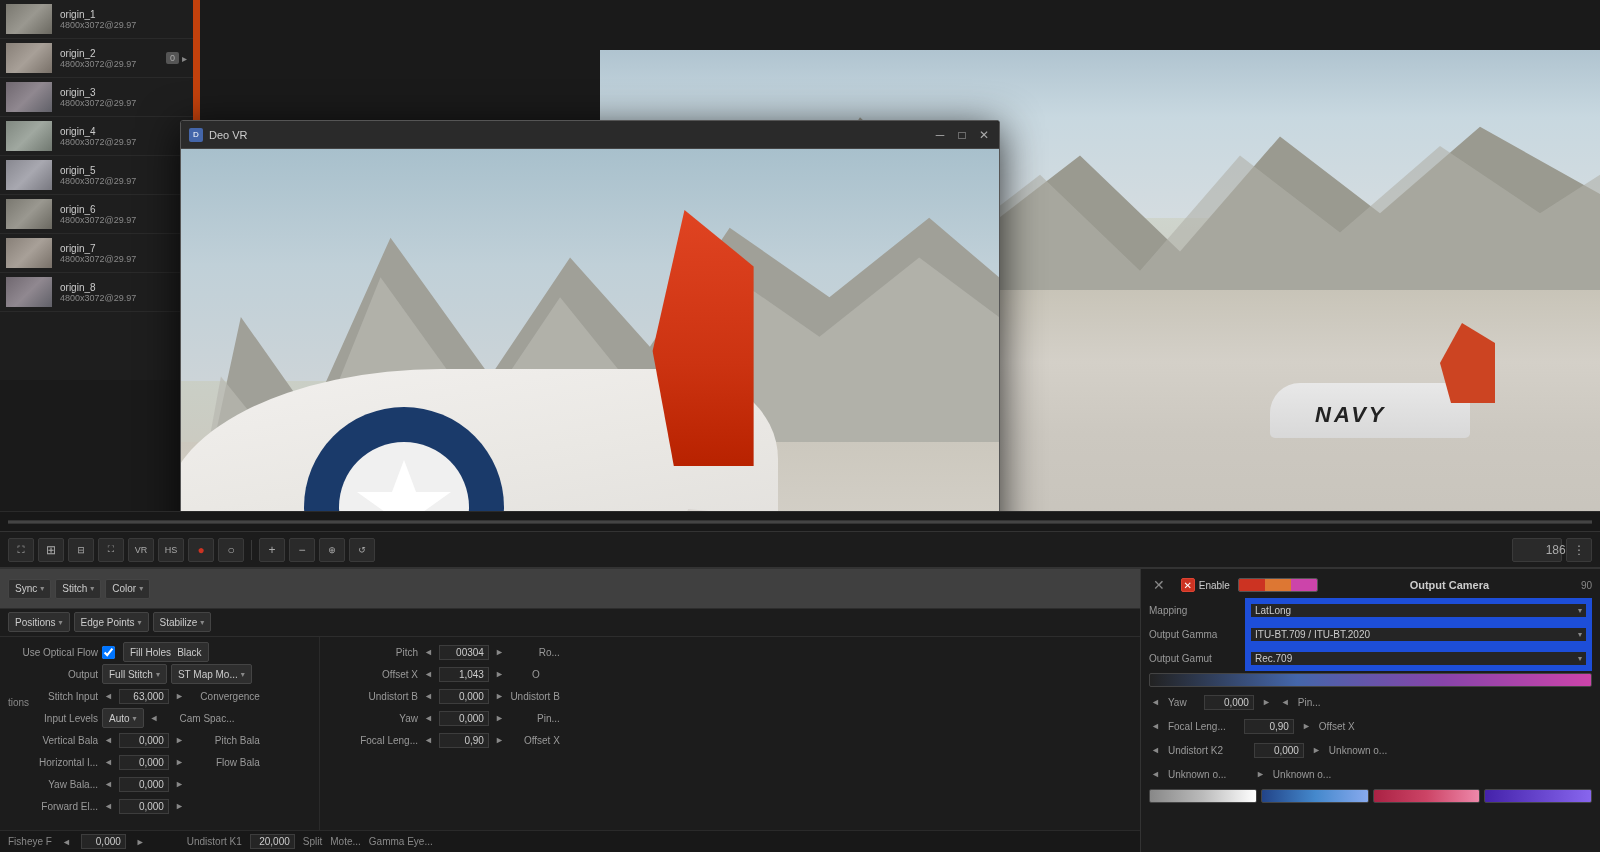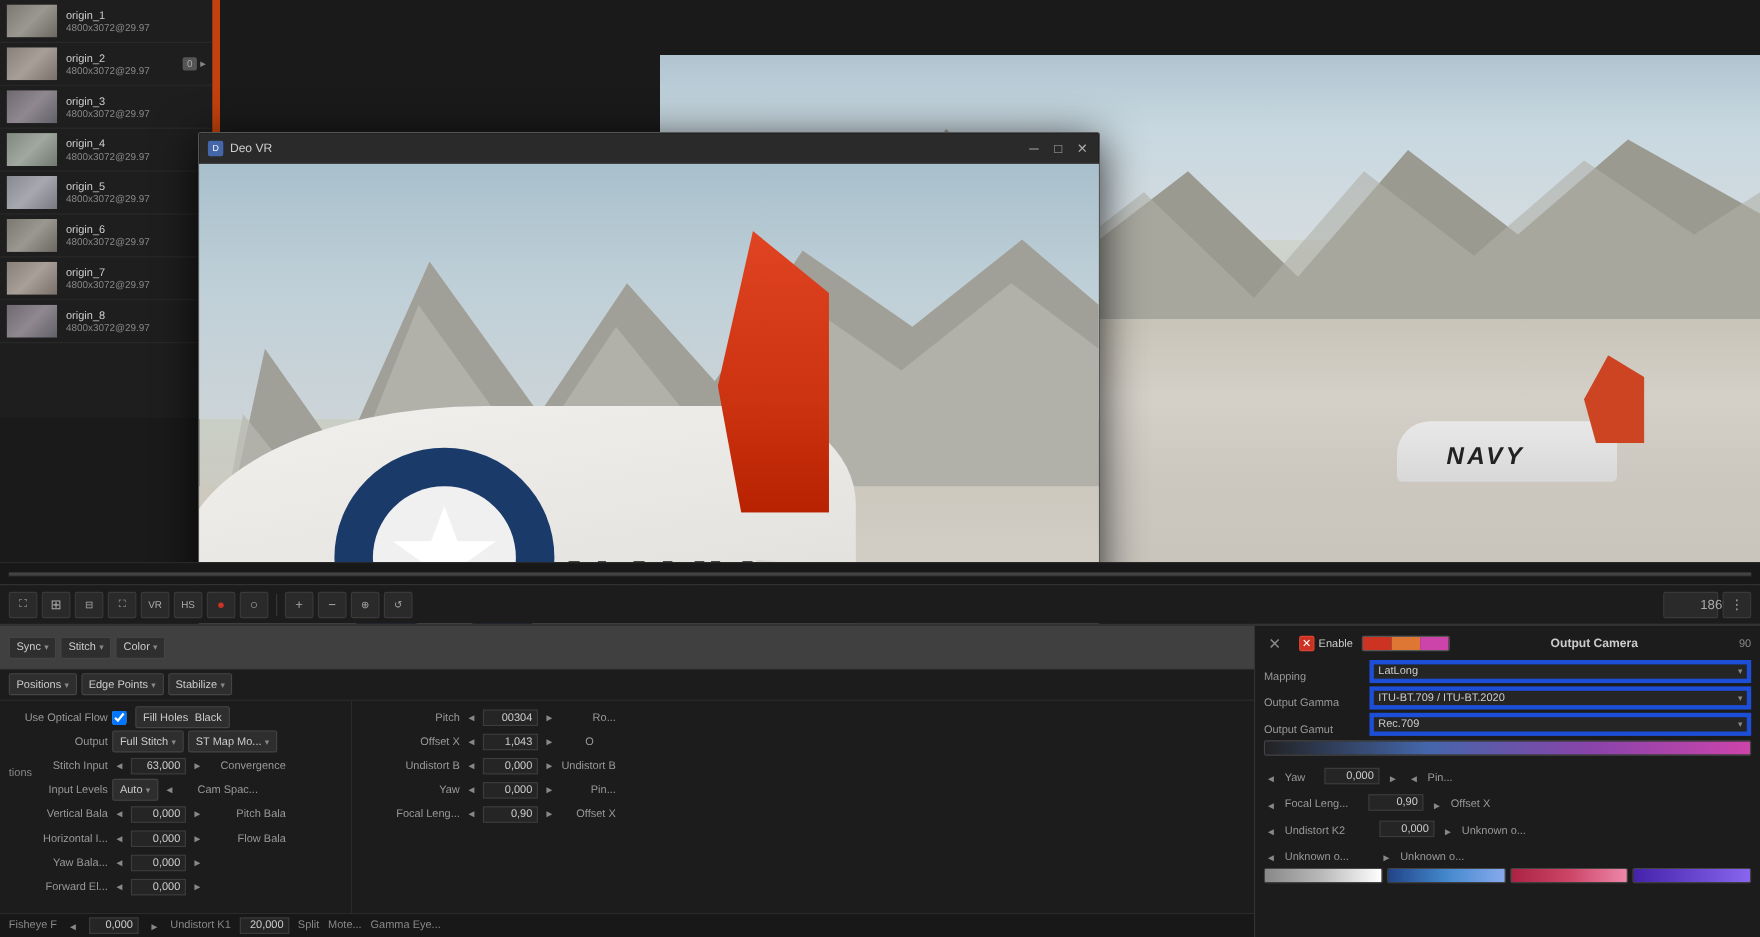--- a/index.html
+++ b/index.html
@@ -254,33 +254,33 @@
       width: 460px;
       height: 285px;
       background: #1c1c1c;
       border-left: 1px solid #333;
       border-top: 2px solid #333;
       z-index: 21;
       padding: 6px 8px;
     }
     .oc-row {
       display: flex;
-      align-items: flex-end;
+      align-items: center;
       height: 22px;
       gap: 6px;
       margin-bottom: 2px;
     }
     .oc-label {
       color: #999;
       font-size: 10px;
       min-width: 90px;
     }
     .oc-dropdown {
       background: #252525;
-      border: 4px solid #1d4ed8;
+      border: 6px solid #1d4ed8;
       color: #ccc;
       font-size: 10px;
       padding: 1px 4px;
       flex: 1;
       display: flex;
       align-items: center;
       justify-content: space-between;
       cursor: pointer;
     }
 
@@ -701,21 +701,21 @@
       </div>
     </div>
   </div>
 </div>
 
 <div style="position:absolute;bottom:0;left:0;right:460px;height:22px;background:#181818;border-top:1px solid #2a2a2a;display:flex;align-items:center;gap:8px;padding:0 8px;z-index:25;">
   <span style="color:#888;font-size:10px;">Fisheye F</span>
   <span class="spin-arrow">◄</span>
   <div class="spin-value" style="min-width:45px;">0,000</div>
   <span class="spin-arrow">►</span>
-  <span style="color:#888;font-size:10px;">Undistort K1</span>
+  <span style="color:#888;font-size:10px;margin-left:32px;">Undistort K1</span>
   <div class="spin-value" style="min-width:45px;">20,000</div>
   <span style="color:#888;font-size:10px;">Split</span>
   <span style="color:#888;font-size:10px;">Mote...</span>
   <span style="color:#888;font-size:10px;">Gamma Eye...</span>
 </div>
 
 <div class="output-camera-panel">
 
   <div style="display:flex;align-items:center;margin-bottom:4px;">
     <button class="panel-close">✕</button>

